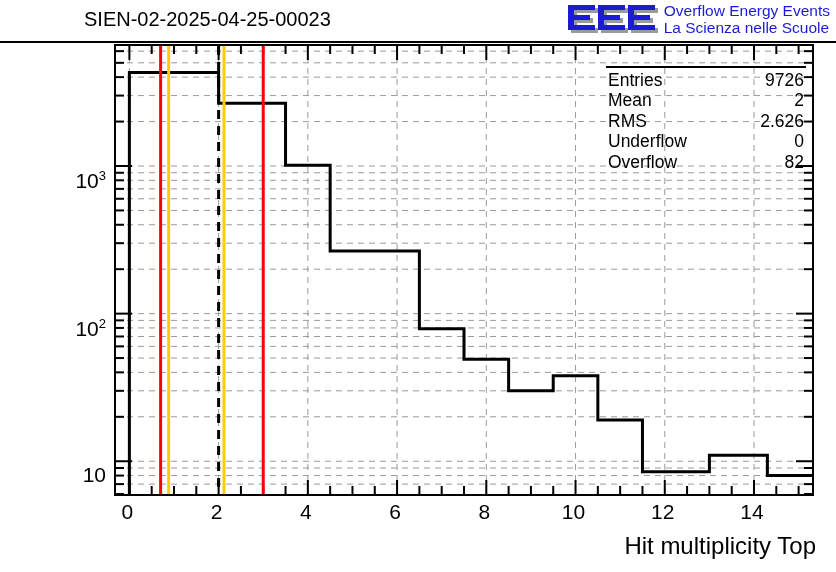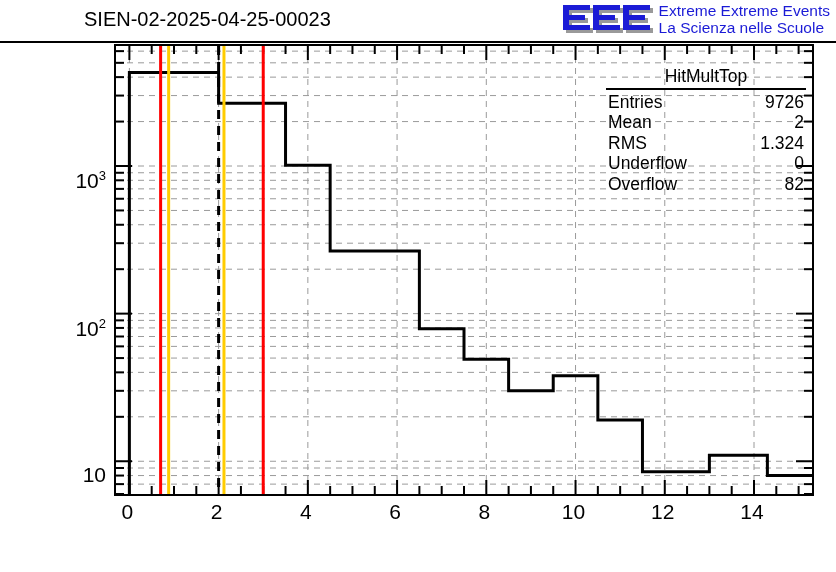--- a/index.html
+++ b/index.html
@@ -68,21 +68,21 @@
             <rect x="32" y="23" width="27" height="5"></rect>
             <rect x="32" y="3" width="6" height="25"></rect>
           <rect x="62" y="3" width="27" height="5"></rect>
             <rect x="62" y="13" width="22" height="5"></rect>
             <rect x="62" y="23" width="27" height="5"></rect>
             <rect x="62" y="3" width="6" height="25"></rect>
         </g>
       </svg>
     </div>
     <div id="logo-text">
-      <div>Extreme Extreme Events</div>
+      <div>Overflow Energy Events</div>
       <div>La Scienza nelle Scuole</div>
     </div>
   </div>
   <div id="hdr-rule"></div>
 
   <div id="frame">
     <div id="plot">
       <svg id="grid-svg" width="696" height="448">
           <line x1="13.384615384615383" y1="0" x2="13.384615384615383" y2="448" stroke="#9a9a9a" stroke-width="1" stroke-dasharray="6,5"></line>
           <line x1="102.6153846153846" y1="0" x2="102.6153846153846" y2="448" stroke="#9a9a9a" stroke-width="1" stroke-dasharray="6,5"></line>
@@ -261,36 +261,36 @@
   <div id="xlabels">
       <div class="xlab" style="left: 97.3846px; width: 60px; top: 500px;">0</div>
       <div class="xlab" style="left: 186.615px; width: 60px; top: 500px;">2</div>
       <div class="xlab" style="left: 275.846px; width: 60px; top: 500px;">4</div>
       <div class="xlab" style="left: 365.077px; width: 60px; top: 500px;">6</div>
       <div class="xlab" style="left: 454.308px; width: 60px; top: 500px;">8</div>
       <div class="xlab" style="left: 543.538px; width: 60px; top: 500px;">10</div>
       <div class="xlab" style="left: 632.769px; width: 60px; top: 500px;">12</div>
       <div class="xlab" style="left: 722px; width: 60px; top: 500px;">14</div>
     </div>
+  <div id="xtitle">Hit multiplicity Top</div>
 
   <div id="stats">
-    <div class="st-title">HitMultTop</div>
     <div class="st-rule"></div>
     <div id="stats-rows">
         <div class="st-row">
           <span class="k">Entries</span>
           <span class="v">9726</span>
         </div>
         <div class="st-row">
           <span class="k">Mean</span>
           <span class="v">2</span>
         </div>
         <div class="st-row">
           <span class="k">RMS</span>
-          <span class="v">1.324</span>
+          <span class="v">2.626</span>
         </div>
         <div class="st-row">
           <span class="k">Underflow</span>
           <span class="v">0</span>
         </div>
         <div class="st-row">
           <span class="k">Overflow</span>
           <span class="v">82</span>
         </div>
       </div>

